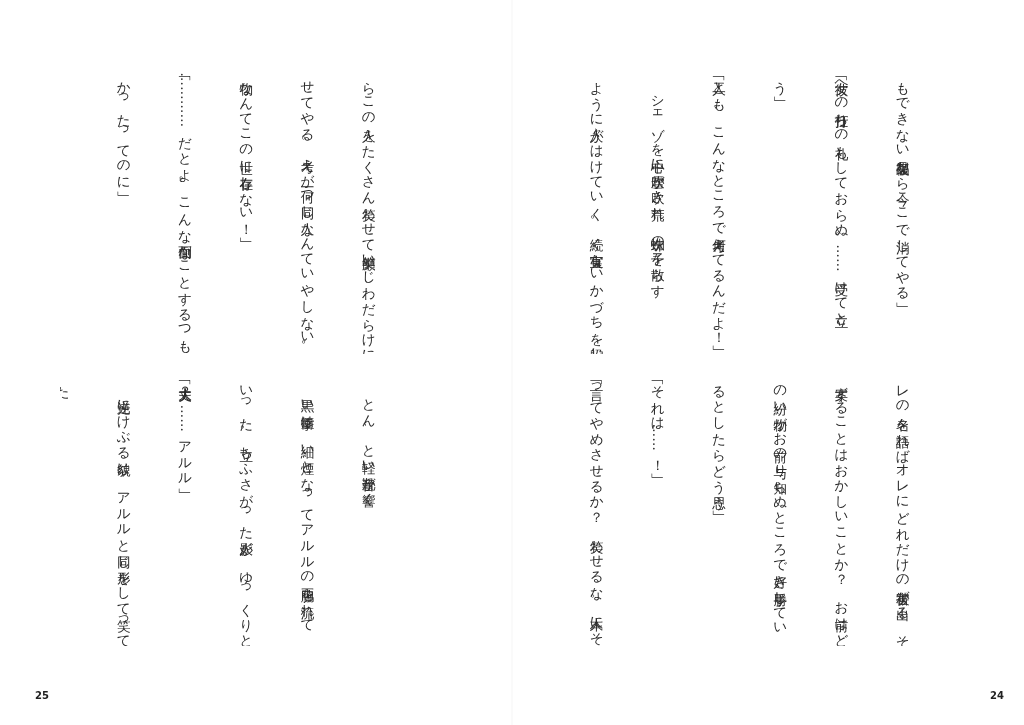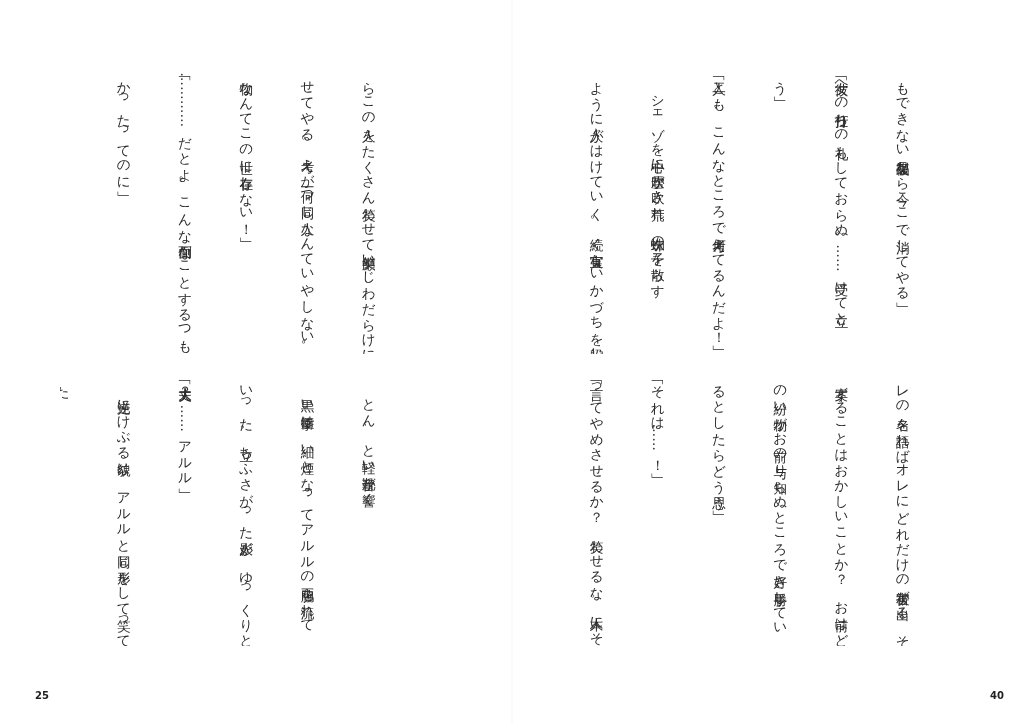--- a/index.html
+++ b/index.html
@@ -116,14 +116,14 @@
     
     
     
     
     
     
     
     
     
   </div>
-  <div class="page-number">40</div>
+  <div class="page-number">24</div>
 </div>
 
 </body></html>

